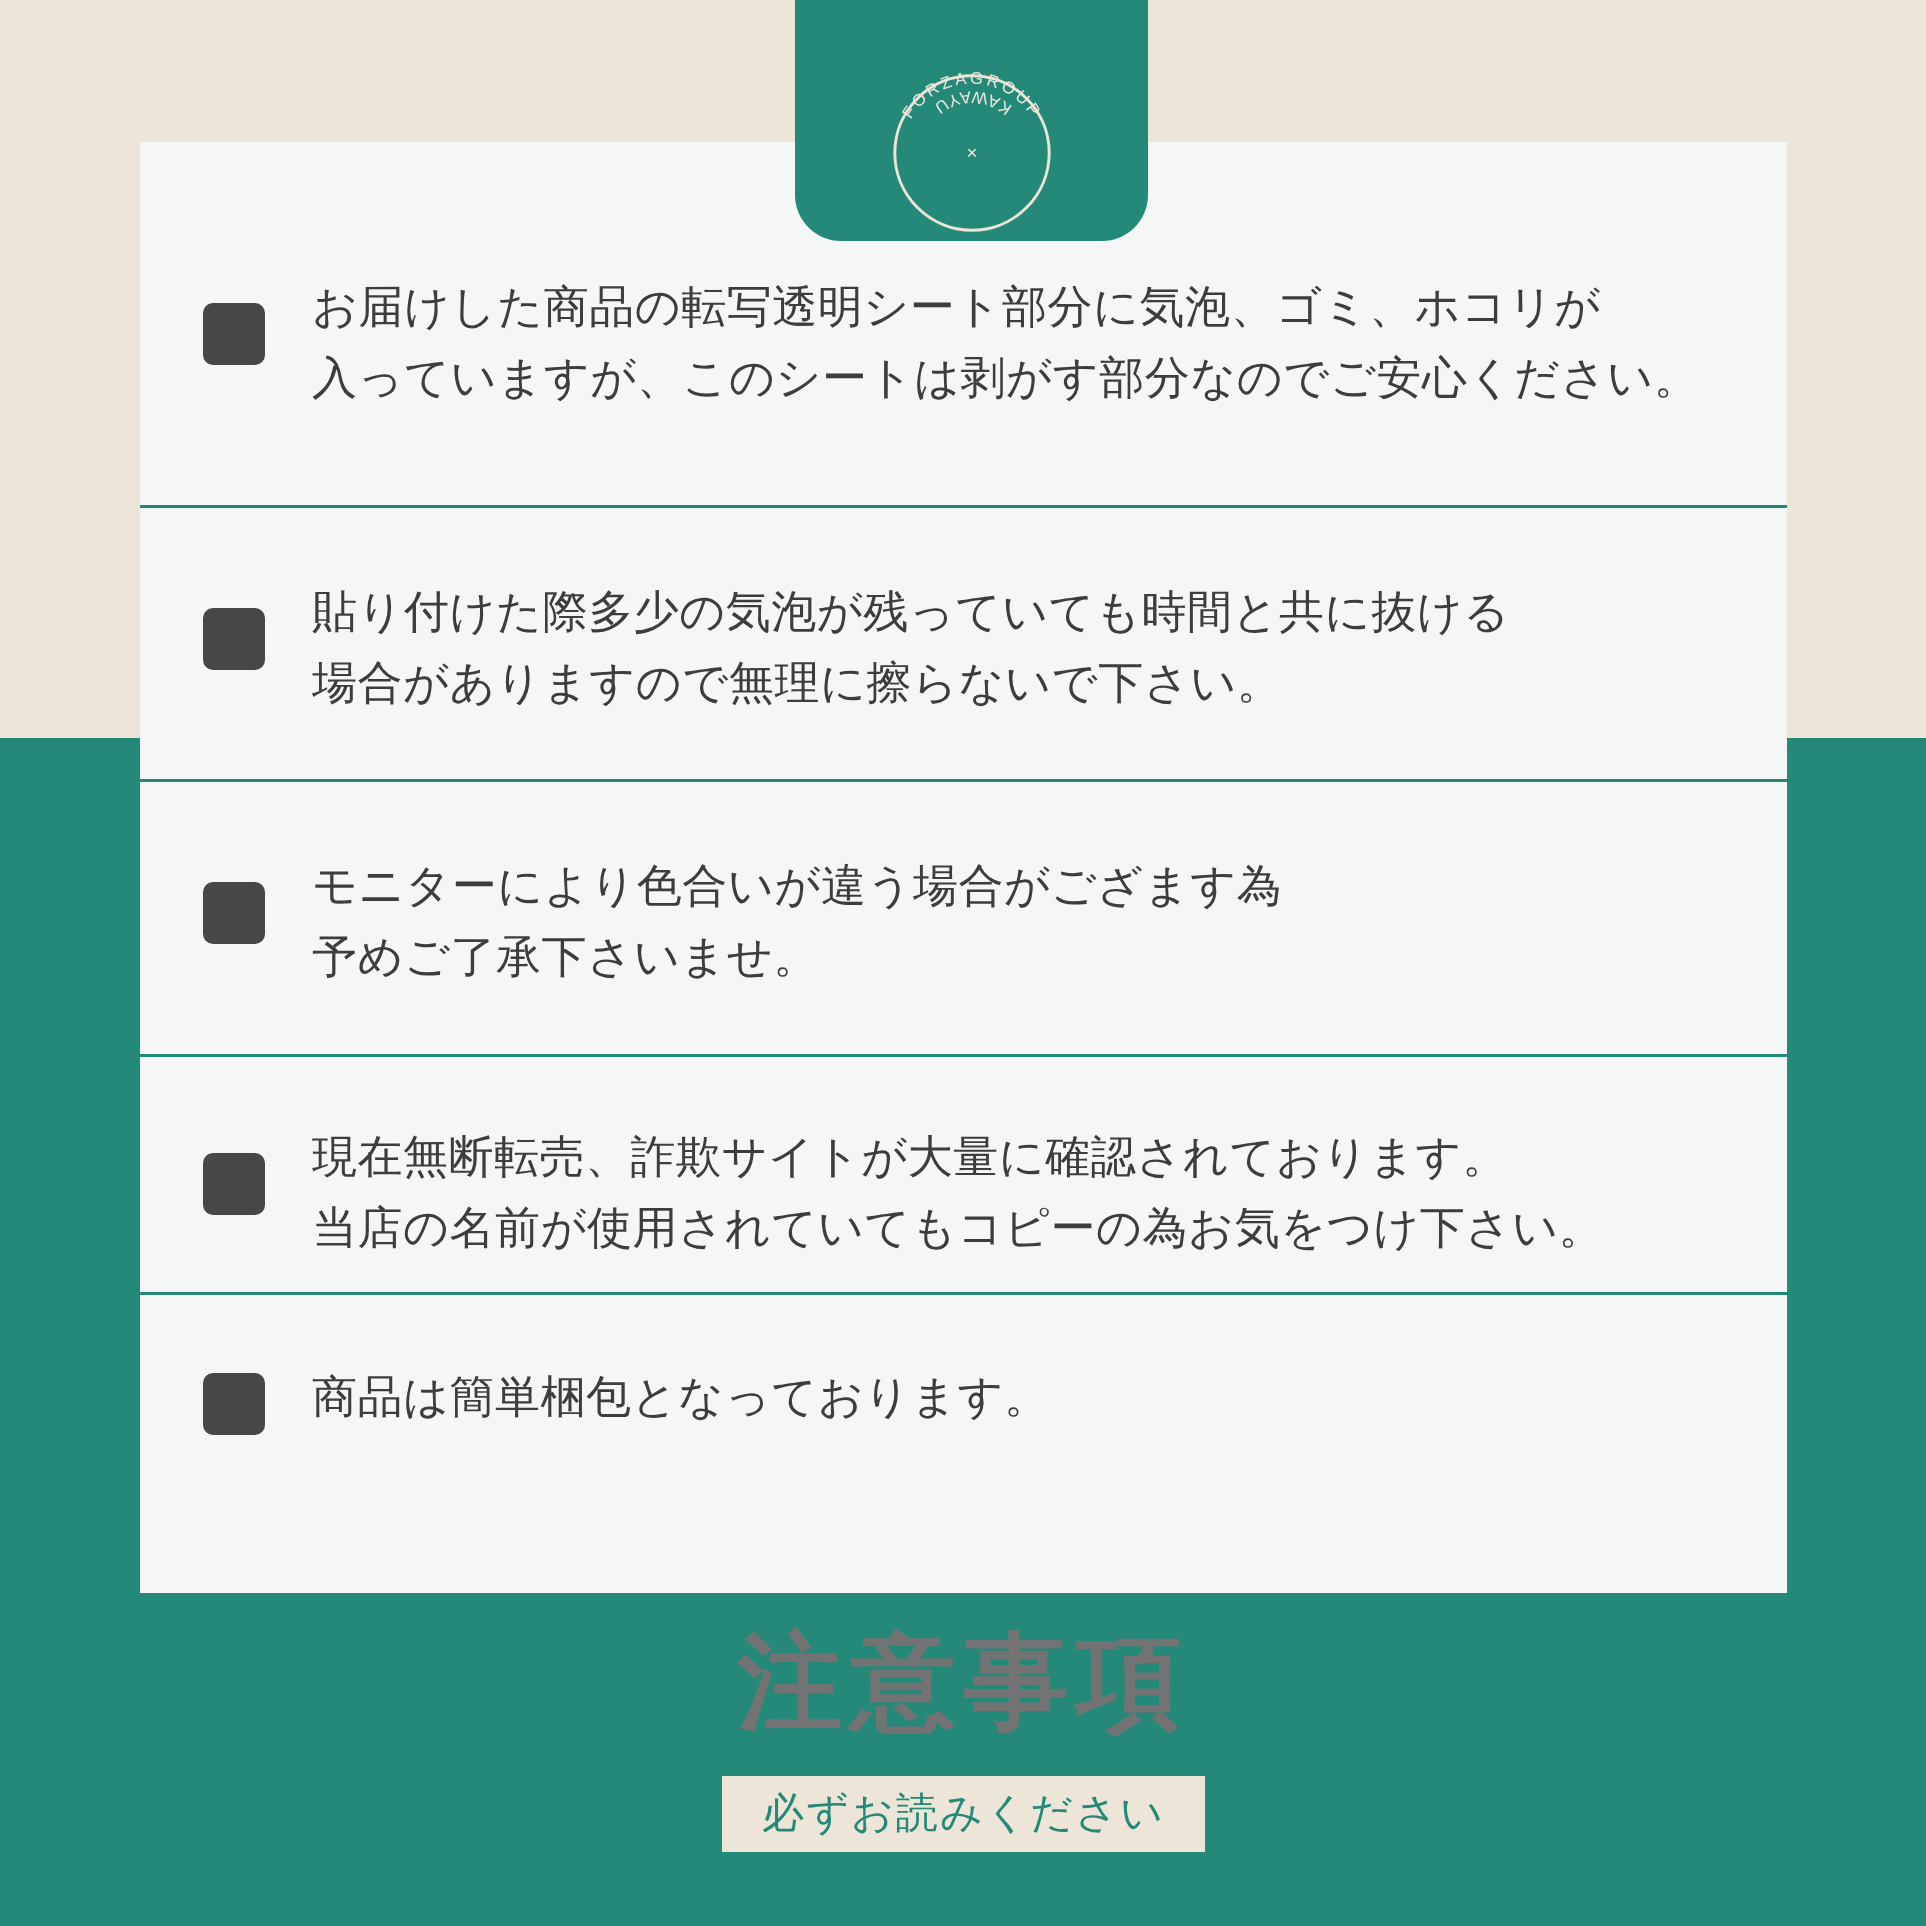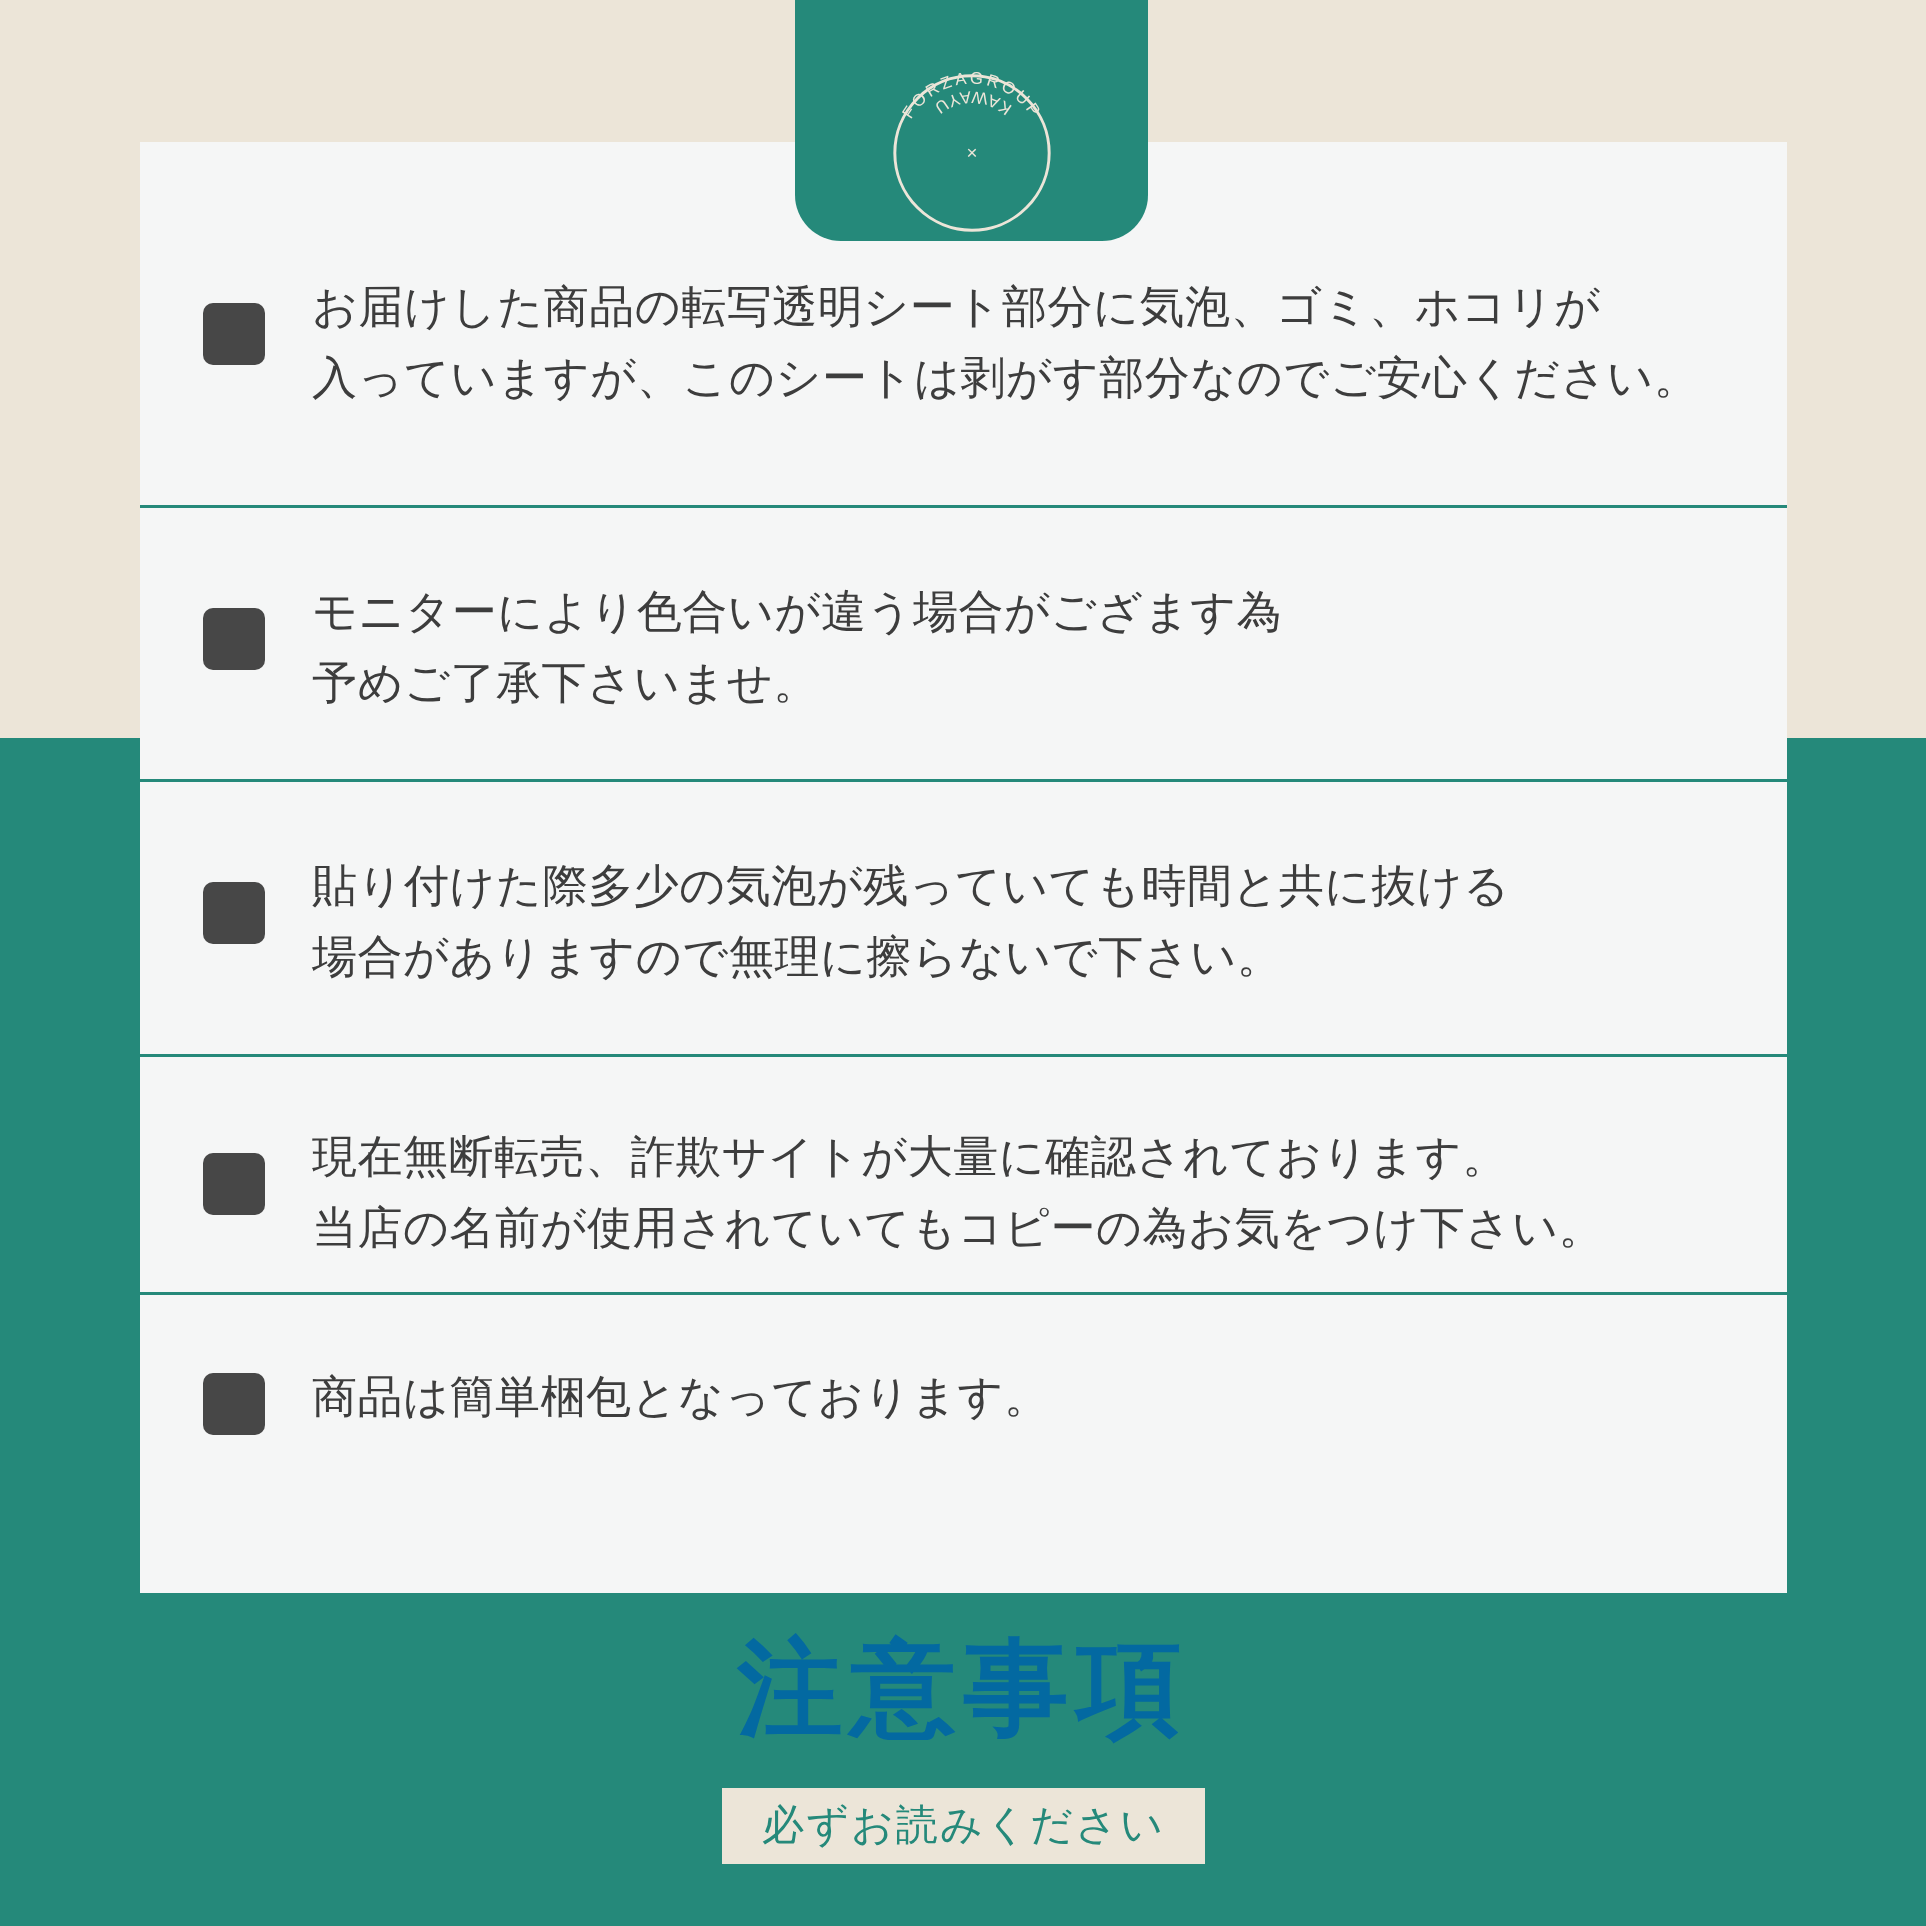--- a/index.html
+++ b/index.html
@@ -118,24 +118,24 @@
     position: absolute;
     left: 0;
     top: 1624px;
     width: 1927px;
     text-align: center;
     z-index: 3;
   }
   .footer-title {
     font-size: 105px;
     font-weight: 700;
-    color: #0369a1;
+    color: #737373;
     letter-spacing: 8px;
     line-height: 1.1;
-    margin: 6px;
+    margin: 0;
   }
   .footer-sub-wrap {
     display: inline-block;
     margin-top: 36px;
     background: #ece5d8;
     padding: 16px 40px 18px 40px;
   }
   .footer-sub {
     font-size: 42px;
     font-weight: 400;
@@ -171,30 +171,30 @@
   </div>
 
   <div class="card">
 
     <div class="row r0">
       <span class="bullet"></span>
       <div class="row-text">お届けした商品の転写透明シート部分に気泡、ゴミ、ホコリが
 入っていますが、このシートは剥がす部分なのでご安心ください。</div>
     </div>
 
+    <div class="row r1">
+      <span class="bullet"></span>
+      <div class="row-text">貼り付けた際多少の気泡が残っていても時間と共に抜ける
+場合がありますので無理に擦らないで下さい。</div>
+    </div>
+
     <div class="row r2">
       <span class="bullet"></span>
       <div class="row-text">モニターにより色合いが違う場合がござます為
 予めご了承下さいませ。</div>
-    </div>
-
-    <div class="row r1">
-      <span class="bullet"></span>
-      <div class="row-text">貼り付けた際多少の気泡が残っていても時間と共に抜ける
-場合がありますので無理に擦らないで下さい。</div>
     </div>
 
     <div class="row r3">
       <span class="bullet"></span>
       <div class="row-text">現在無断転売、詐欺サイトが大量に確認されております。
 当店の名前が使用されていてもコピーの為お気をつけ下さい。</div>
     </div>
 
     <div class="row r4">
       <span class="bullet"></span>

